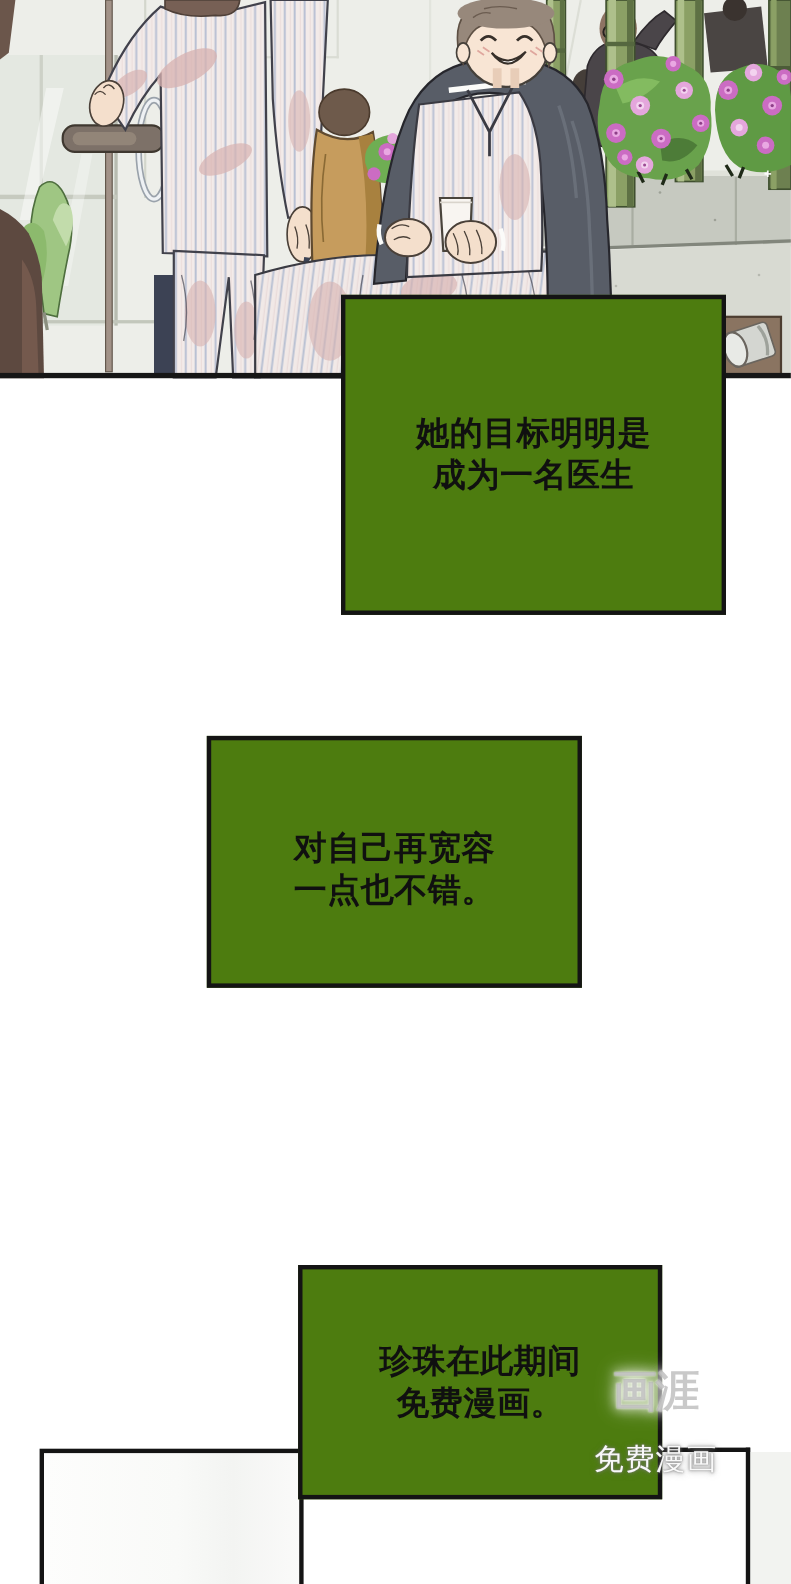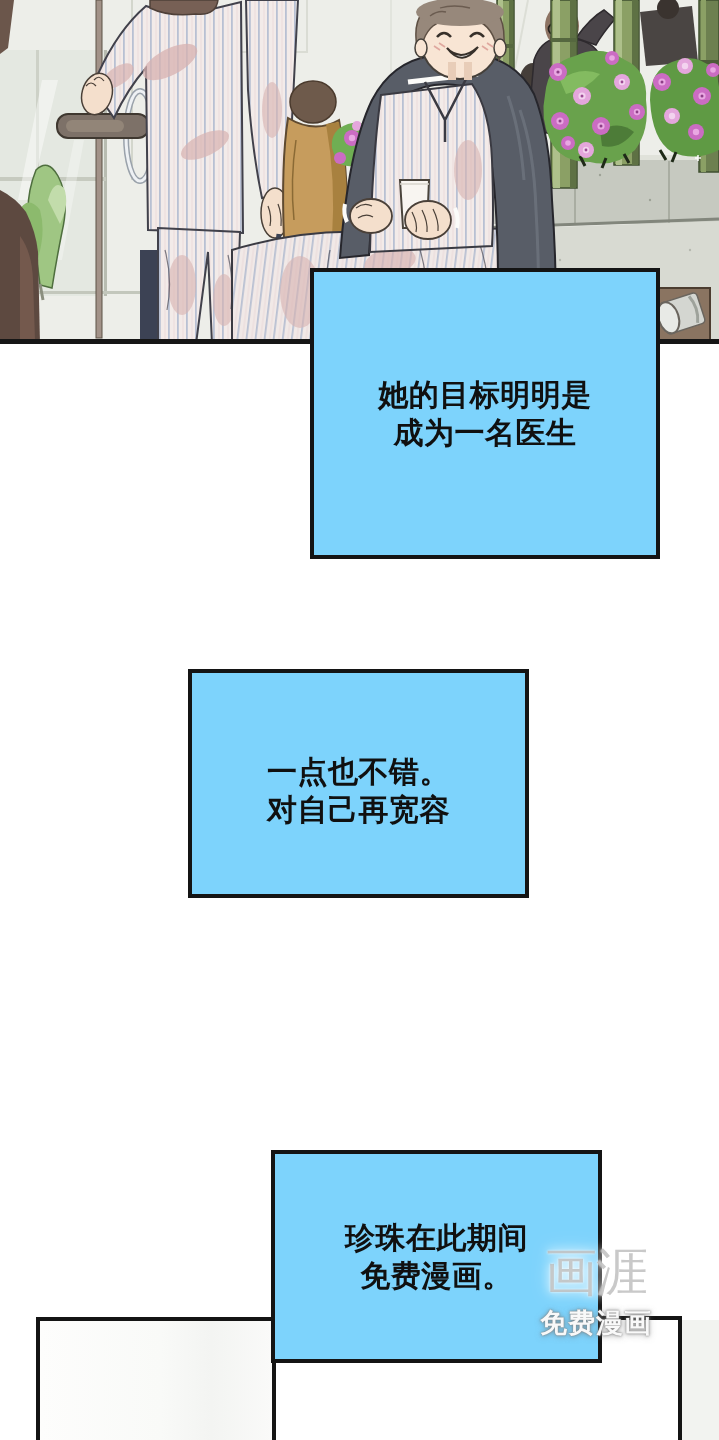--- a/index.html
+++ b/index.html
@@ -3,21 +3,21 @@
 <meta charset="utf-8">
 <style>
   html,body{margin:0;padding:0;background:#ffffff;}
   .page{
     position:relative;width:719px;height:1440px;overflow:hidden;
     background:#ffffff;font-family:"Liberation Sans","DejaVu Sans",sans-serif;
   }
   .art{position:absolute;left:0;top:0;width:719px;height:344px;z-index:1;}
   .art svg{display:block;width:719px;height:344px;}
   .speech{
-    position:absolute;box-sizing:border-box;border:4px solid #141414;background:#7dd3fc;
+    position:absolute;box-sizing:border-box;border:4px solid #141414;background:#4d7c0f;
     display:flex;flex-direction:column;align-items:center;justify-content:center;
     z-index:10;color:#101010;font-weight:700;font-size:30px;line-height:38px;
     text-align:center;letter-spacing:0.5px;
   }
   .speech .ln{white-space:nowrap;}
   .b1{left:310px;top:268px;width:350px;height:291px;}
   .b2{left:188px;top:669px;width:341px;height:229px;}
   .b2 .pad{margin-top:15px;}
   .b3{left:108px;top:960px;width:194px;height:134px;}
   .b4{left:271px;top:1150px;width:331px;height:213px;z-index:12;}
@@ -26,27 +26,27 @@
   .corner-box{
     position:absolute;left:598px;top:1316px;width:84px;height:200px;box-sizing:border-box;
     border-top:4px solid #141414;border-right:4px solid #141414;background:transparent;z-index:11;
   }
   .corner-gray{position:absolute;left:682px;top:1320px;width:37px;height:120px;background:#f2f3f0;z-index:2;}
   .watermark{
     position:absolute;left:516px;top:1240px;width:160px;text-align:center;
     z-index:40;pointer-events:none;
   }
   .wm-logo{
-    font-size:52px;font-weight:400;line-height:1.25;letter-spacing:-1px;
+    font-size:40px;font-weight:700;line-height:1.25;letter-spacing:-1px;
     color:rgba(165,165,165,0.6);
     text-shadow:0 0 2px rgba(255,255,255,0.95),0 0 10px rgba(255,255,255,0.95),0 0 18px rgba(255,255,255,0.8);
     filter:blur(0.4px);
   }
   .wm-caption{
-    margin-top:0;font-size:27px;font-weight:700;letter-spacing:1px;
+    margin-top:18px;font-size:27px;font-weight:400;letter-spacing:1px;
     color:rgba(255,255,255,0.95);
     text-shadow:0 0 3px rgba(130,130,130,0.9),0 1px 6px rgba(110,110,110,0.55),0 0 1px rgba(120,120,120,0.9);
   }
 </style>
 </head>
 <body>
 
 <div class="page">
 
   <div class="art">
@@ -298,22 +298,22 @@
     </svg>
   </div>
 
   <div class="speech b1">
     <div class="ln">她的目标明明是</div>
     <div class="ln">成为一名医生</div>
   </div>
 
   <div class="speech b2">
     <div class="pad"></div>
+    <div class="ln">对自己再宽容</div>
     <div class="ln">一点也不错。</div>
-    <div class="ln">对自己再宽容</div>
   </div>
 
 
   <div class="speech b4">
     <div class="ln">珍珠在此期间</div>
     <div class="ln">免费漫画。</div>
   </div>
 
   <div class="speech b5"></div>
 

